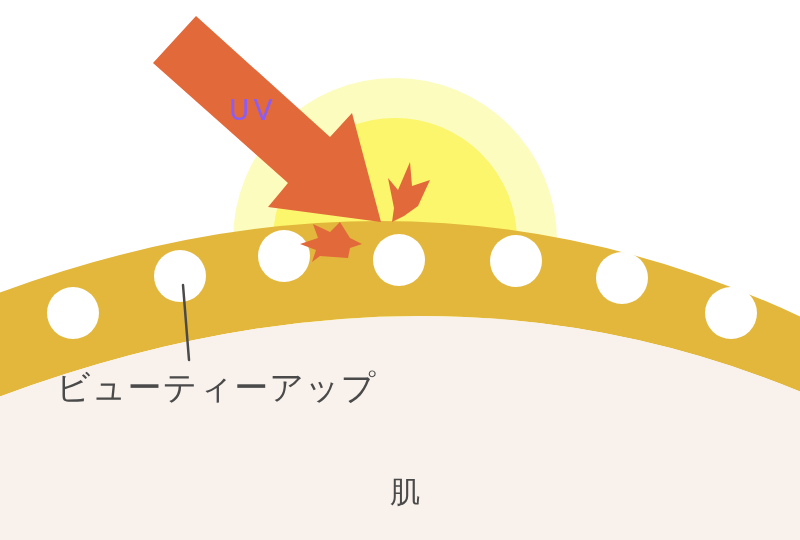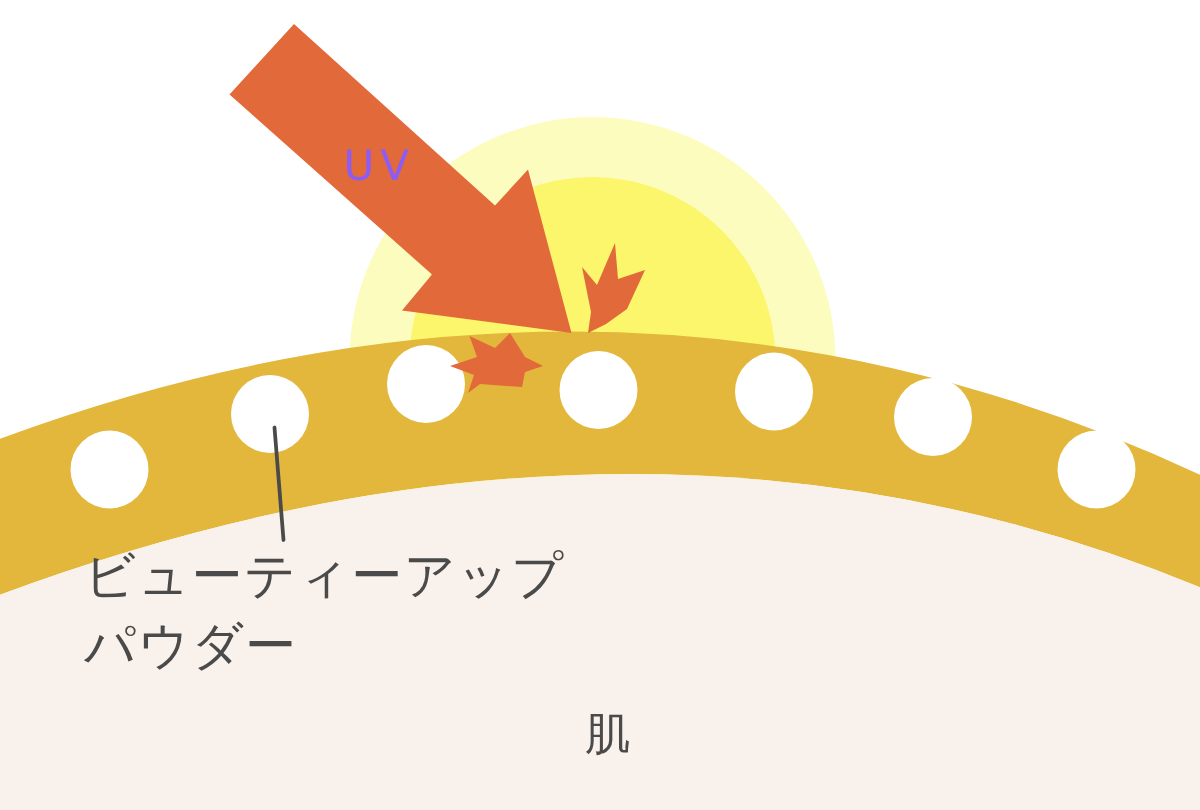--- a/index.html
+++ b/index.html
@@ -1,21 +1,21 @@
 <!DOCTYPE html>
 <html><head>
 <meta charset="utf-8">
 <style>
   html, body { margin: 0; padding: 0; background: #ffffff; }
   body { width: 800px; height: 540px; overflow: hidden; position: relative; font-family: "DejaVu Sans", sans-serif; }
   #stage { position: absolute; left: 0; top: 0; width: 800px; height: 540px; }
   .label {
     position: absolute;
     color: #4a4a4a;
-    font-family: Liberation Mono, monospace;
+    font-family: Liberation Serif, serif;
     white-space: nowrap;
   }
   .powder-label { left: 56px; top: 364px; font-size: 34px; line-height: 47px; letter-spacing: 1px; }
   .skin-label { left: 390px; top: 474px; font-size: 30px; line-height: 36px; }
   .uv-label {
     position: absolute; left: 229px; top: 94px;
     color: #8b5cf6; font-size: 28px; letter-spacing: 4px;
     font-family: "DejaVu Sans", sans-serif;
   }
 </style>
@@ -49,16 +49,15 @@
   <polygon points="313,224 330,232 340,222 350,238 362,244 350,248 348,258 320,256 312,262 316,250 300,244 318,238" fill="#e2693a"></polygon>
   <polygon points="392,222 394,208 388,178 398,190 410,162 412,186 430,180 418,206 404,216" fill="#e2693a"></polygon>
 
   <line x1="183" y1="285" x2="189" y2="360" stroke="#4a4a4a" stroke-width="2.5" stroke-linecap="round"></line>
 </svg>
 
 <div class="uv-label">UV</div>
 
 <div class="label powder-label">
   <div>ビューティーアップ</div>
-  <div>パウダー</div>
 </div>
 
 <div class="label skin-label">肌</div>
 
 </body></html>

